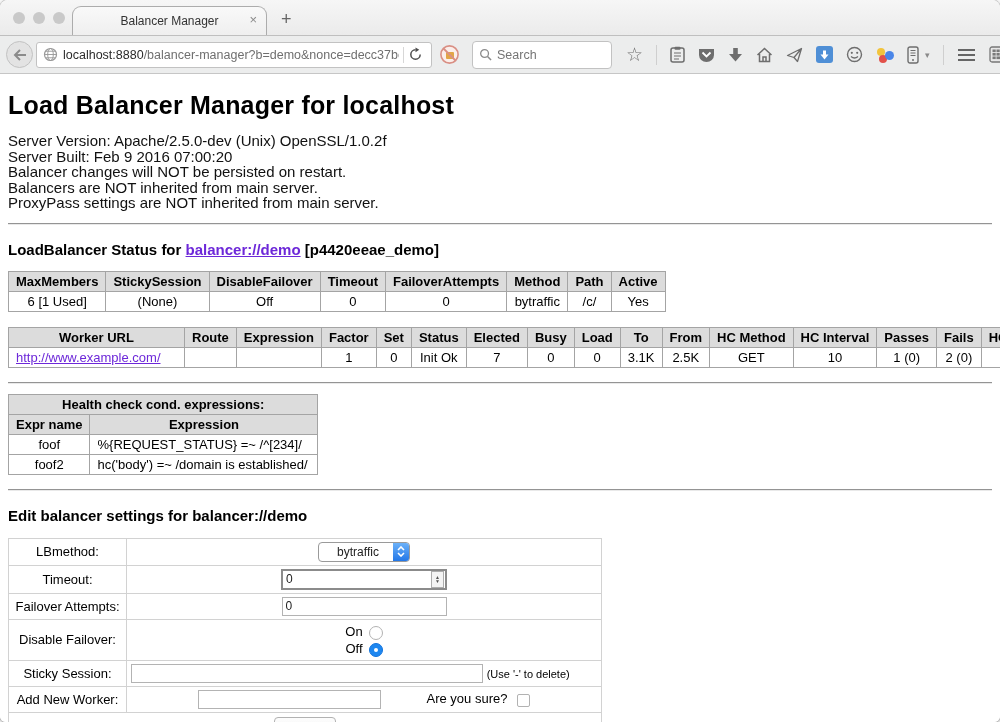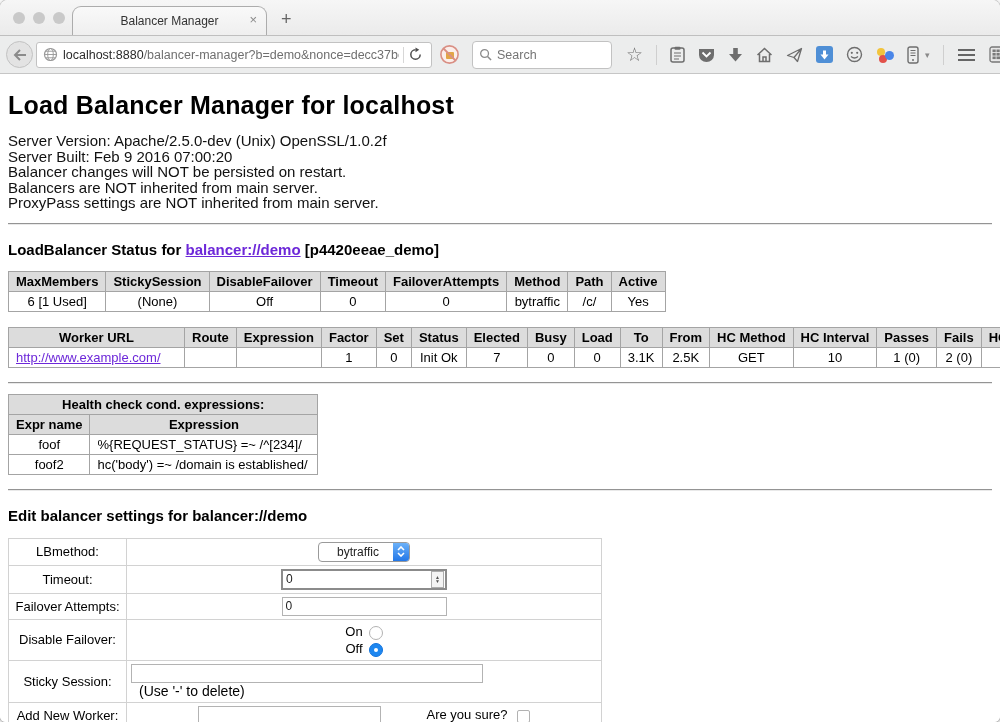--- a/index.html
+++ b/index.html
@@ -86,21 +86,21 @@
            display:inline-block; vertical-align:middle; position:relative; }
   .radio.checked { background:#1e87f0; border-color:#1273dd; }
   .radio.checked::after { content:""; position:absolute; left:4px; top:4px; width:4px; height:4px;
                           background:#fff; border-radius:50%; }
   .checkbox { width:13px; height:13px; border:1px solid #b2b2b2; border-radius:2px; background:#fff;
               display:inline-block; vertical-align:middle; }
   .radrow { line-height:17px; }
   .radrow .rlabel { display:inline-block; text-align:right; margin-right:6px; }
   .submitbtn { font-family:inherit; font-size:12px; color:#222; background:linear-gradient(#fdfdfd,#f0f0f0);
                border:1px solid #b2b2b2; border-radius:4px; padding:2px 11px; }
-  .hint { font-size:14px; margin-left:8px; white-space:nowrap; }
+  .hint { font-size:11px; white-space:nowrap; }
   .sure { font-size:13px; margin:0 6px 0 42px; }
   svg { display:block; }
 </style>
 </head>
 <body>
 
 <div class="window">
 
   <div class="titlebar">
     <div class="traffic">

